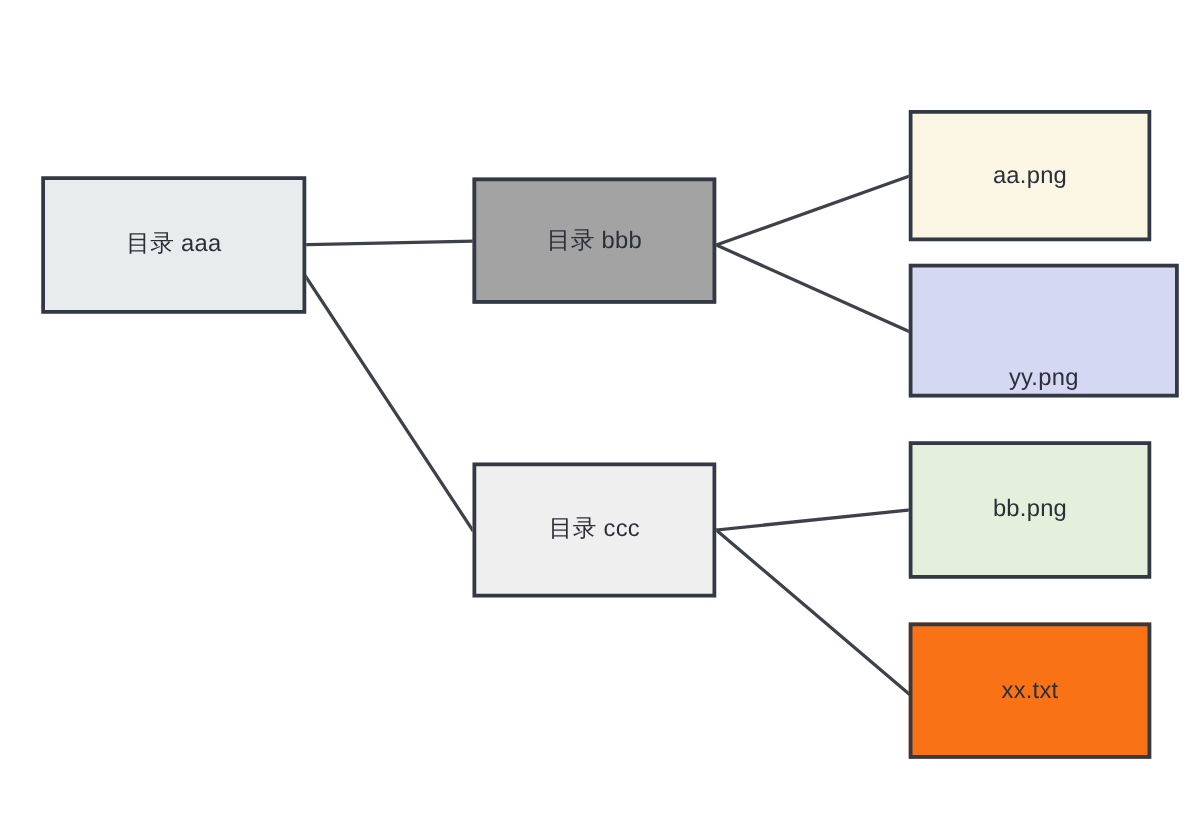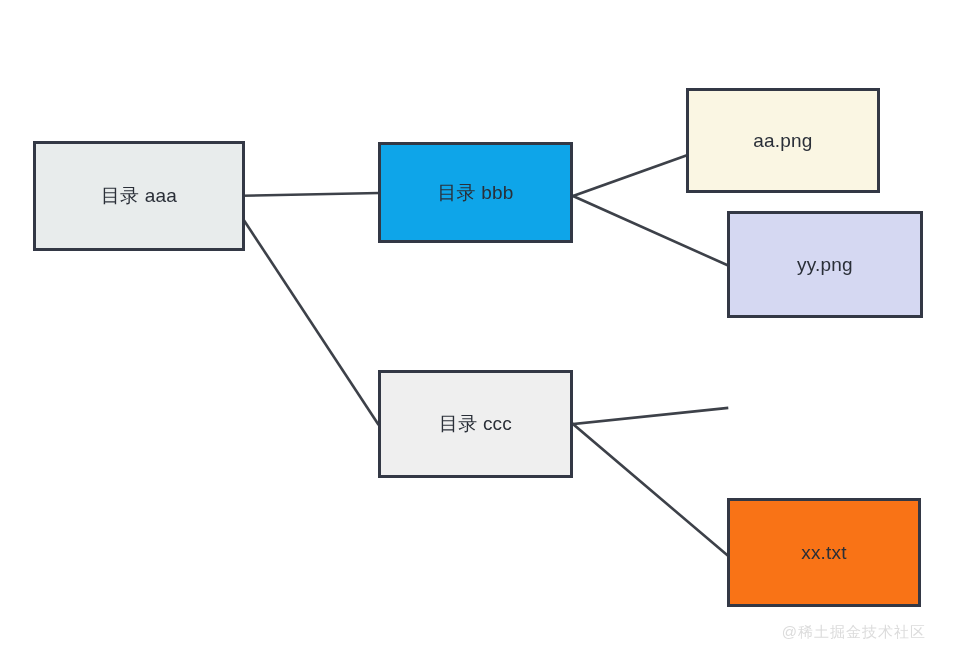--- a/index.html
+++ b/index.html
@@ -38,22 +38,22 @@
     font-size: 19px;
     color: #2a2f38;
     line-height: 1.25;
     letter-spacing: 0.2px;
     white-space: nowrap;
   }
   
   #node-dir-aaa { left: 33px;  top: 141px; width: 212px; height: 110px; }
   #node-dir-bbb { left: 378px; top: 142px; width: 195px; height: 101px; }
   #node-dir-ccc { left: 378px; top: 370px; width: 195px; height: 108px; }
-  #node-file-aa { left: 686px; top: 88px;  width: 194px; height: 105px; }
-  #node-file-yy { left: 727px; top: 211px; width: 196px; height: 107px; }
+  #node-file-aa { left: 727px; top: 88px;  width: 194px; height: 105px; }
+  #node-file-yy { left: 727px; top: 211px; width: 216px; height: 107px; align-items: flex-end; }
   #node-file-bb { left: 727px; top: 353px; width: 194px; height: 110px; }
   #node-file-xx { left: 727px; top: 498px; width: 194px; height: 109px; }
 
   #watermark {
     position: absolute;
     right: 28px;
     bottom: 14px;
     font-size: 15px;
     color: #dcdcdc;
     letter-spacing: 1px;
@@ -73,36 +73,38 @@
       <line x1="573" y1="196" x2="727" y2="265"></line>
       <line x1="573" y1="424" x2="727" y2="408"></line>
       <line x1="573" y1="424" x2="727" y2="555"></line>
     </g>
   </svg>
 
   <div class="node" id="node-dir-aaa" style="background: rgb(232, 236, 236); border-color: rgb(51, 56, 69);">
     <span class="node-label" style="color: rgb(42, 47, 56);">目录 aaa</span>
   </div>
 
-  <div class="node" id="node-dir-bbb" style="background: #0ea5e9; border-color: rgb(51, 56, 69);">
+  <div class="node" id="node-dir-bbb" style="background: #a3a3a3; border-color: rgb(51, 56, 69);">
     <span class="node-label" style="color: rgb(42, 47, 56);">目录 bbb</span>
   </div>
 
   <div class="node" id="node-dir-ccc" style="background: rgb(239, 239, 239); border-color: rgb(51, 56, 69); justify-content: center;">
     <span class="node-label" style="color: rgb(42, 47, 56);">目录 ccc</span>
   </div>
 
   <div class="node" id="node-file-aa" style="background: rgb(250, 246, 227); border-color: rgb(51, 56, 69);">
     <span class="node-label" style="color: rgb(42, 47, 56);">aa.png</span>
   </div>
 
   <div class="node" id="node-file-yy" style="background: rgb(213, 216, 242); border-color: rgb(51, 56, 69);">
     <span class="node-label" style="color: rgb(42, 47, 56);">yy.png</span>
   </div>
 
+  <div class="node" id="node-file-bb" style="background: rgb(228, 240, 220); border-color: rgb(51, 56, 69);">
+    <span class="node-label" style="color: rgb(42, 47, 56);">bb.png</span>
+  </div>
 
   <div class="node" id="node-file-xx" style="background: #f97316; border-color: rgb(51, 56, 69);">
     <span class="node-label" style="color: rgb(42, 47, 56);">xx.txt</span>
   </div>
 
-  <div id="watermark" style="color: rgb(220, 220, 220);">@稀土掘金技术社区</div>
 
 </div>
 
 </body></html>

